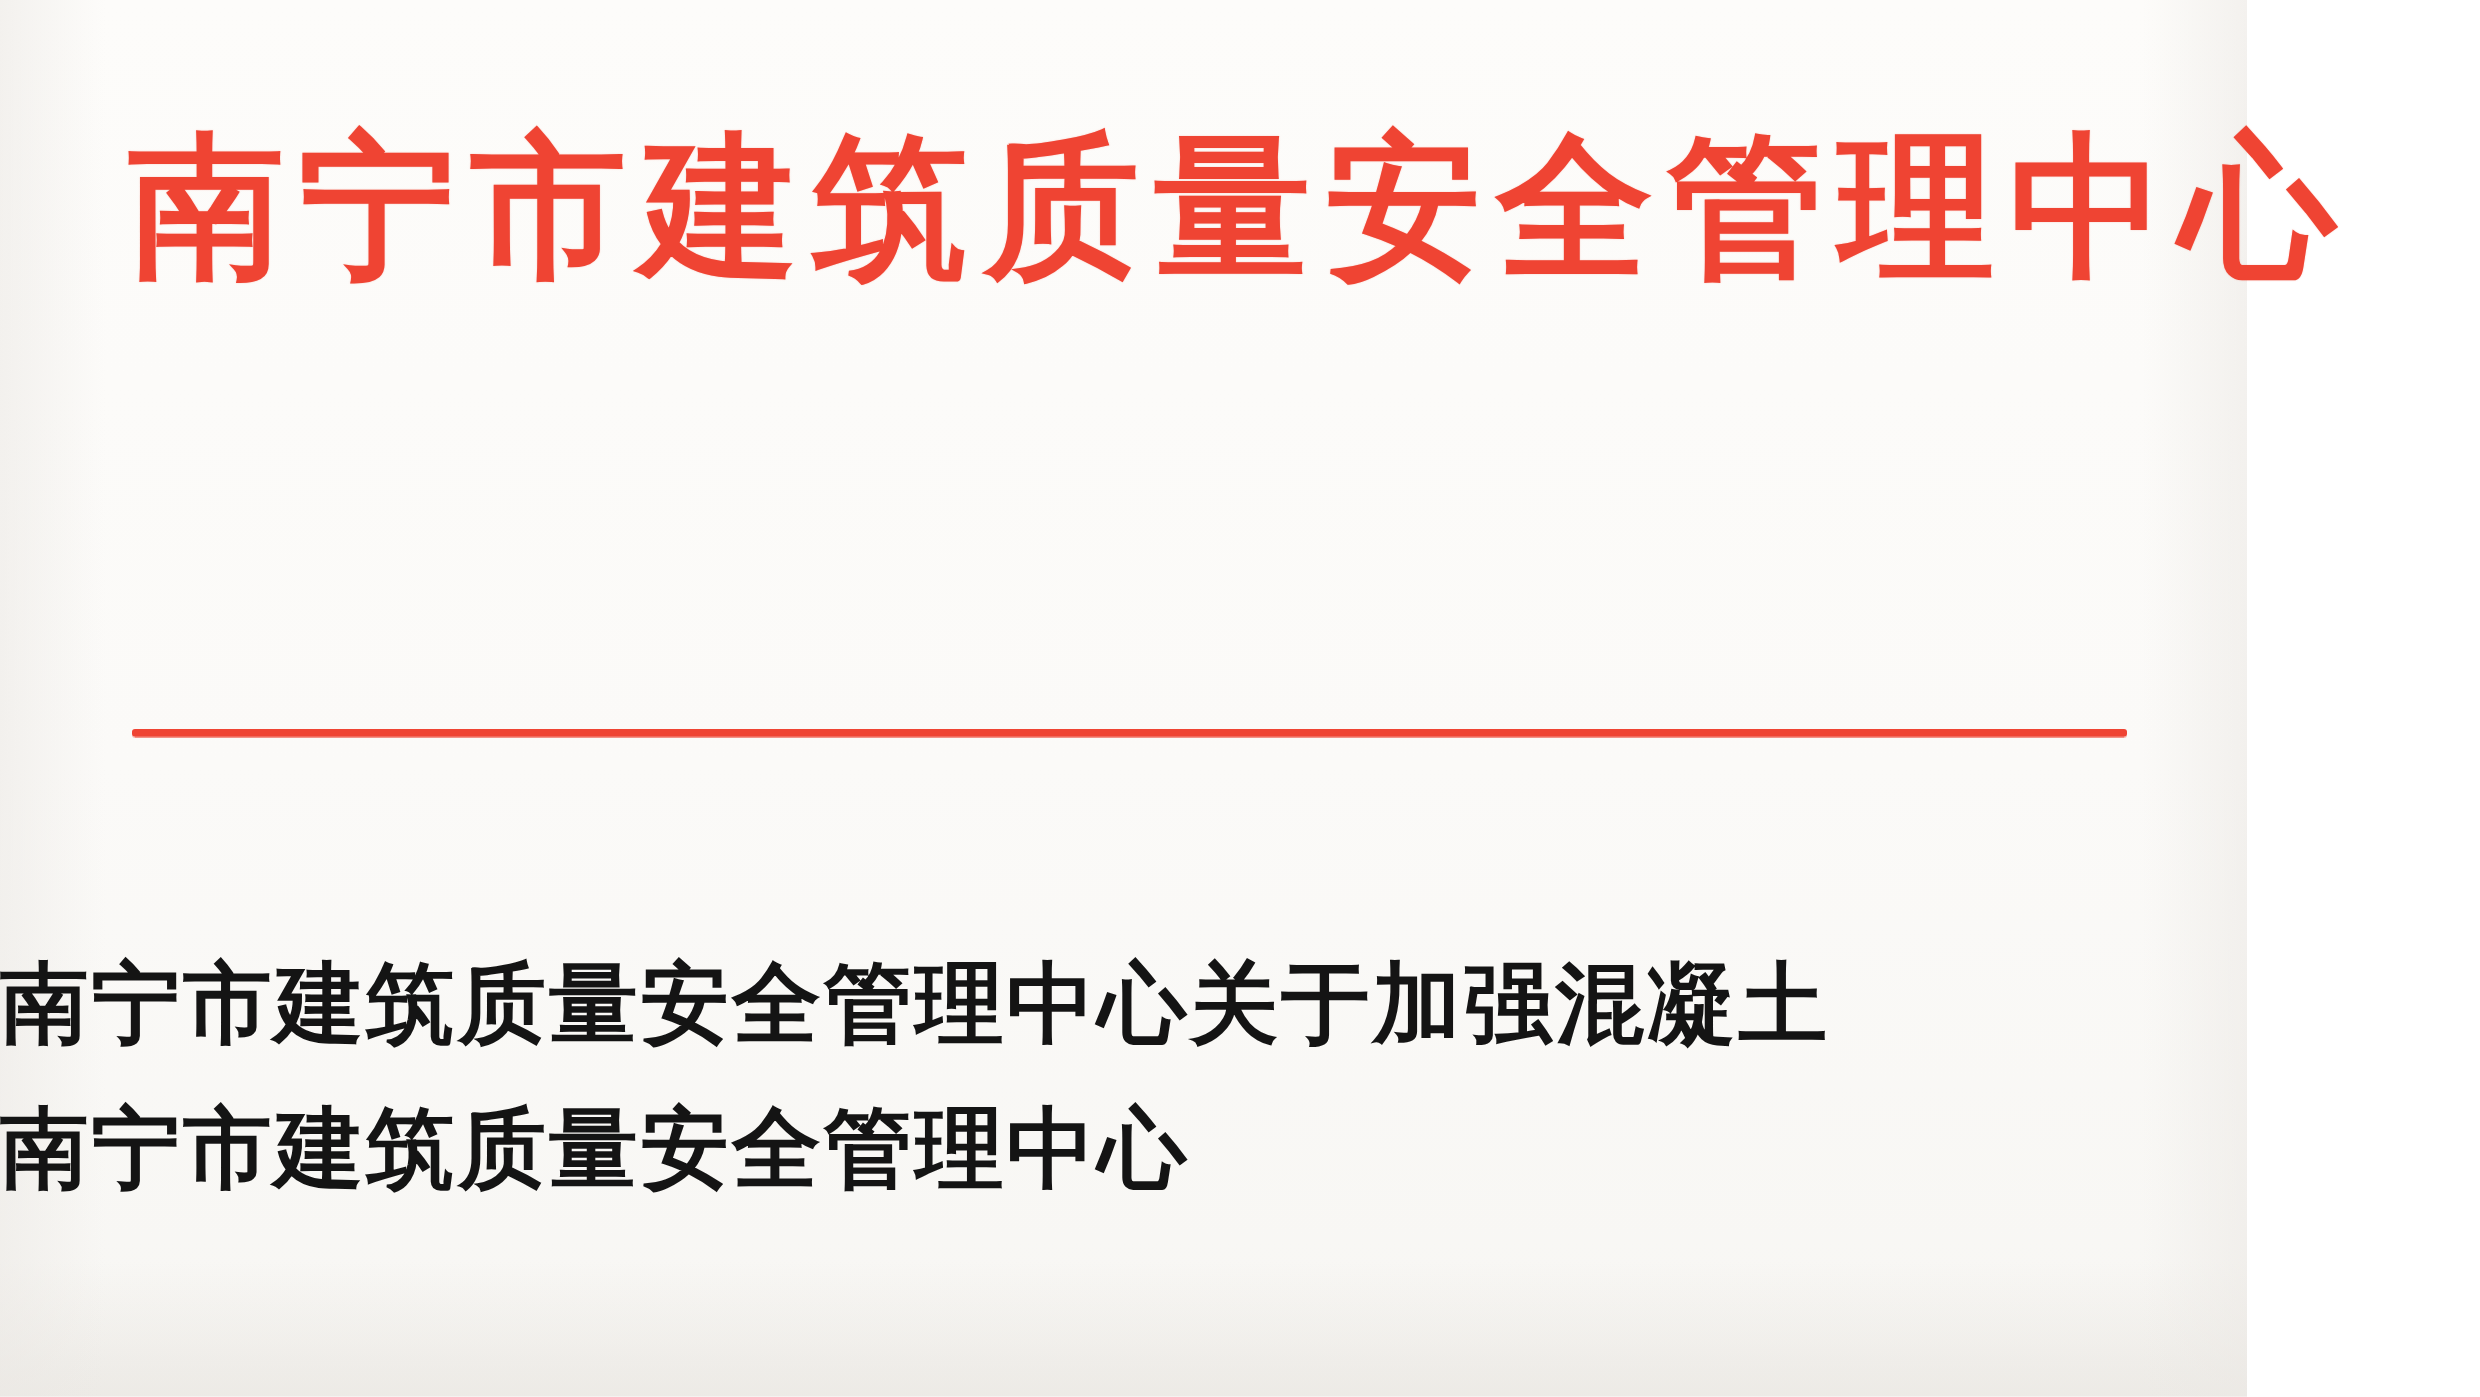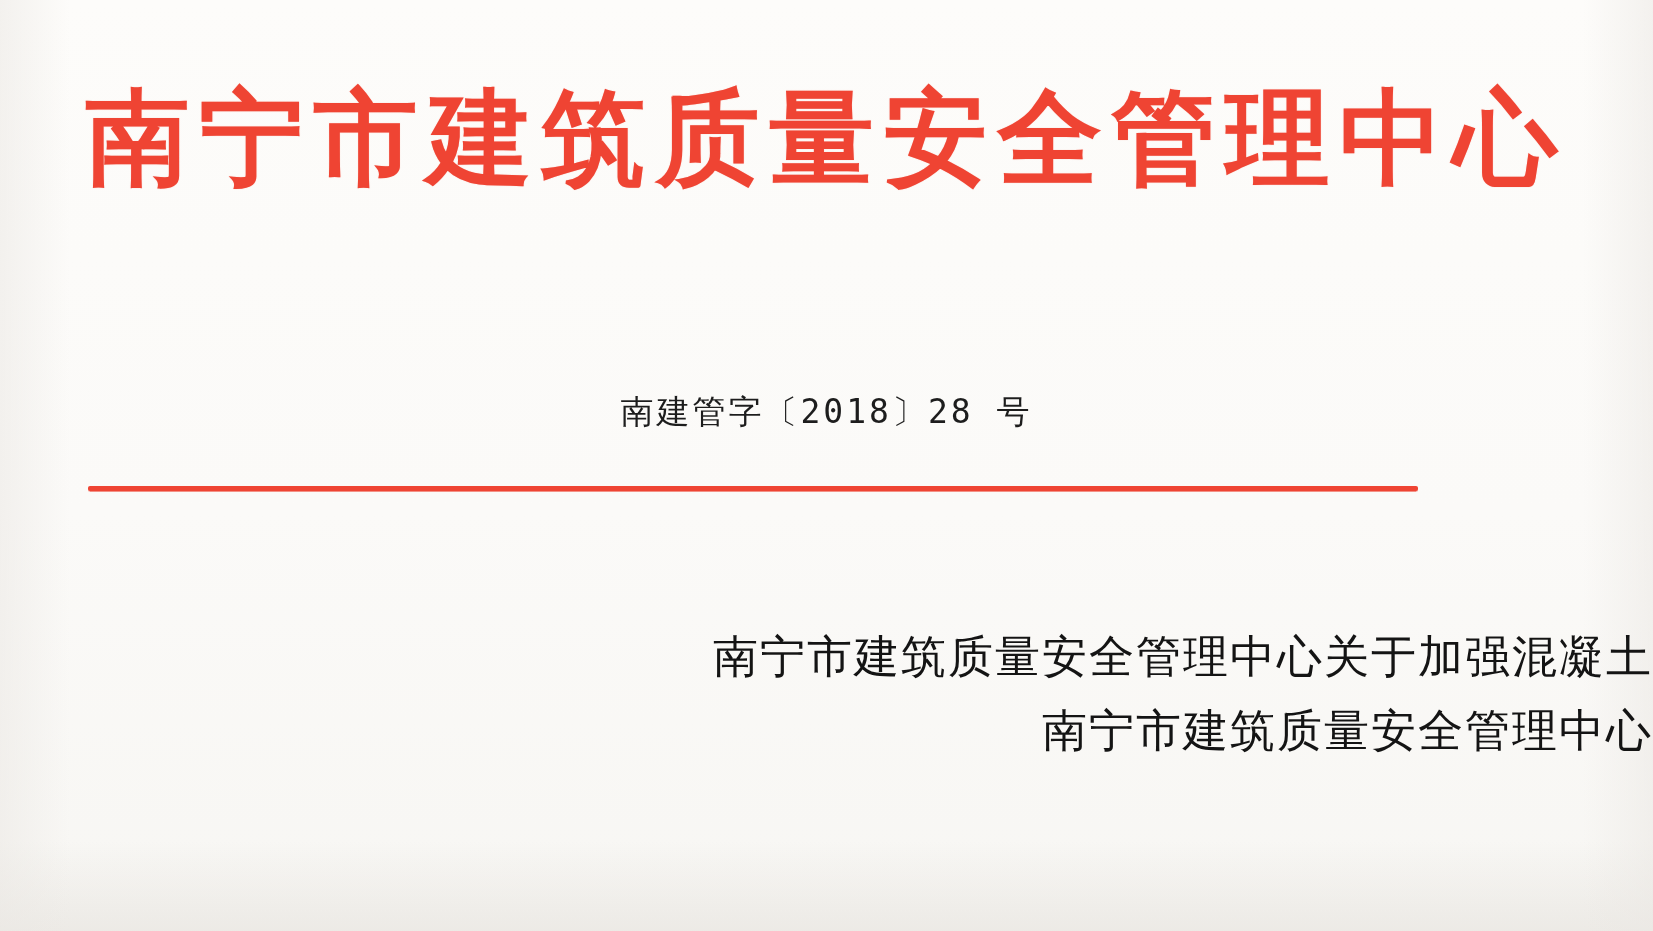--- a/index.html
+++ b/index.html
@@ -9,21 +9,21 @@
   body {
     width: 1653px;
     height: 931px;
     background: #ffffff;
     font-family: "DejaVu Serif", "Liberation Serif", serif;
     overflow: hidden;
   }
 
   .page {
     position: relative;
-    width: 1653px;
+    width: 1498px;
     height: 931px;
     background: linear-gradient(180deg, #fdfcfa 0%, #fbfaf8 55%, #f7f6f3 100%);
     box-sizing: border-box;
   }
 
   
   .page::before {
     content: "";
     position: absolute;
     inset: 0;
@@ -81,41 +81,40 @@
     width: 1326px;
     height: 2px;
     background: rgba(239,68,51,0.35);
   }
 
   .doc-title {
     position: absolute;
     top: 620px;
     left: 0;
     width: 1653px;
-    text-align: right;
+    text-align: left;
     color: #141414;
     font-family: "DejaVu Serif", "Liberation Serif", serif;
-    font-weight: 400;
-    font-size: 45px;
+    font-weight: 700;
+    font-size: 59px;
     line-height: 1.65;
     letter-spacing: 2px;
   }
   .doc-title .line {
     display: block;
     white-space: nowrap;
   }
 </style>
 </head>
 <body>
 
 <div class="page">
 
   <div class="doc-header">南宁市建筑质量安全管理中心</div>
 
-  <div class="doc-number">南建管字〔2018〕28 号</div>
 
   <div class="red-rule"></div>
 
   <div class="doc-title">
     <span class="line">南宁市建筑质量安全管理中心关于加强混凝土</span>
     <span class="line">南宁市建筑质量安全管理中心</span>
   </div>
 
 </div>
 

